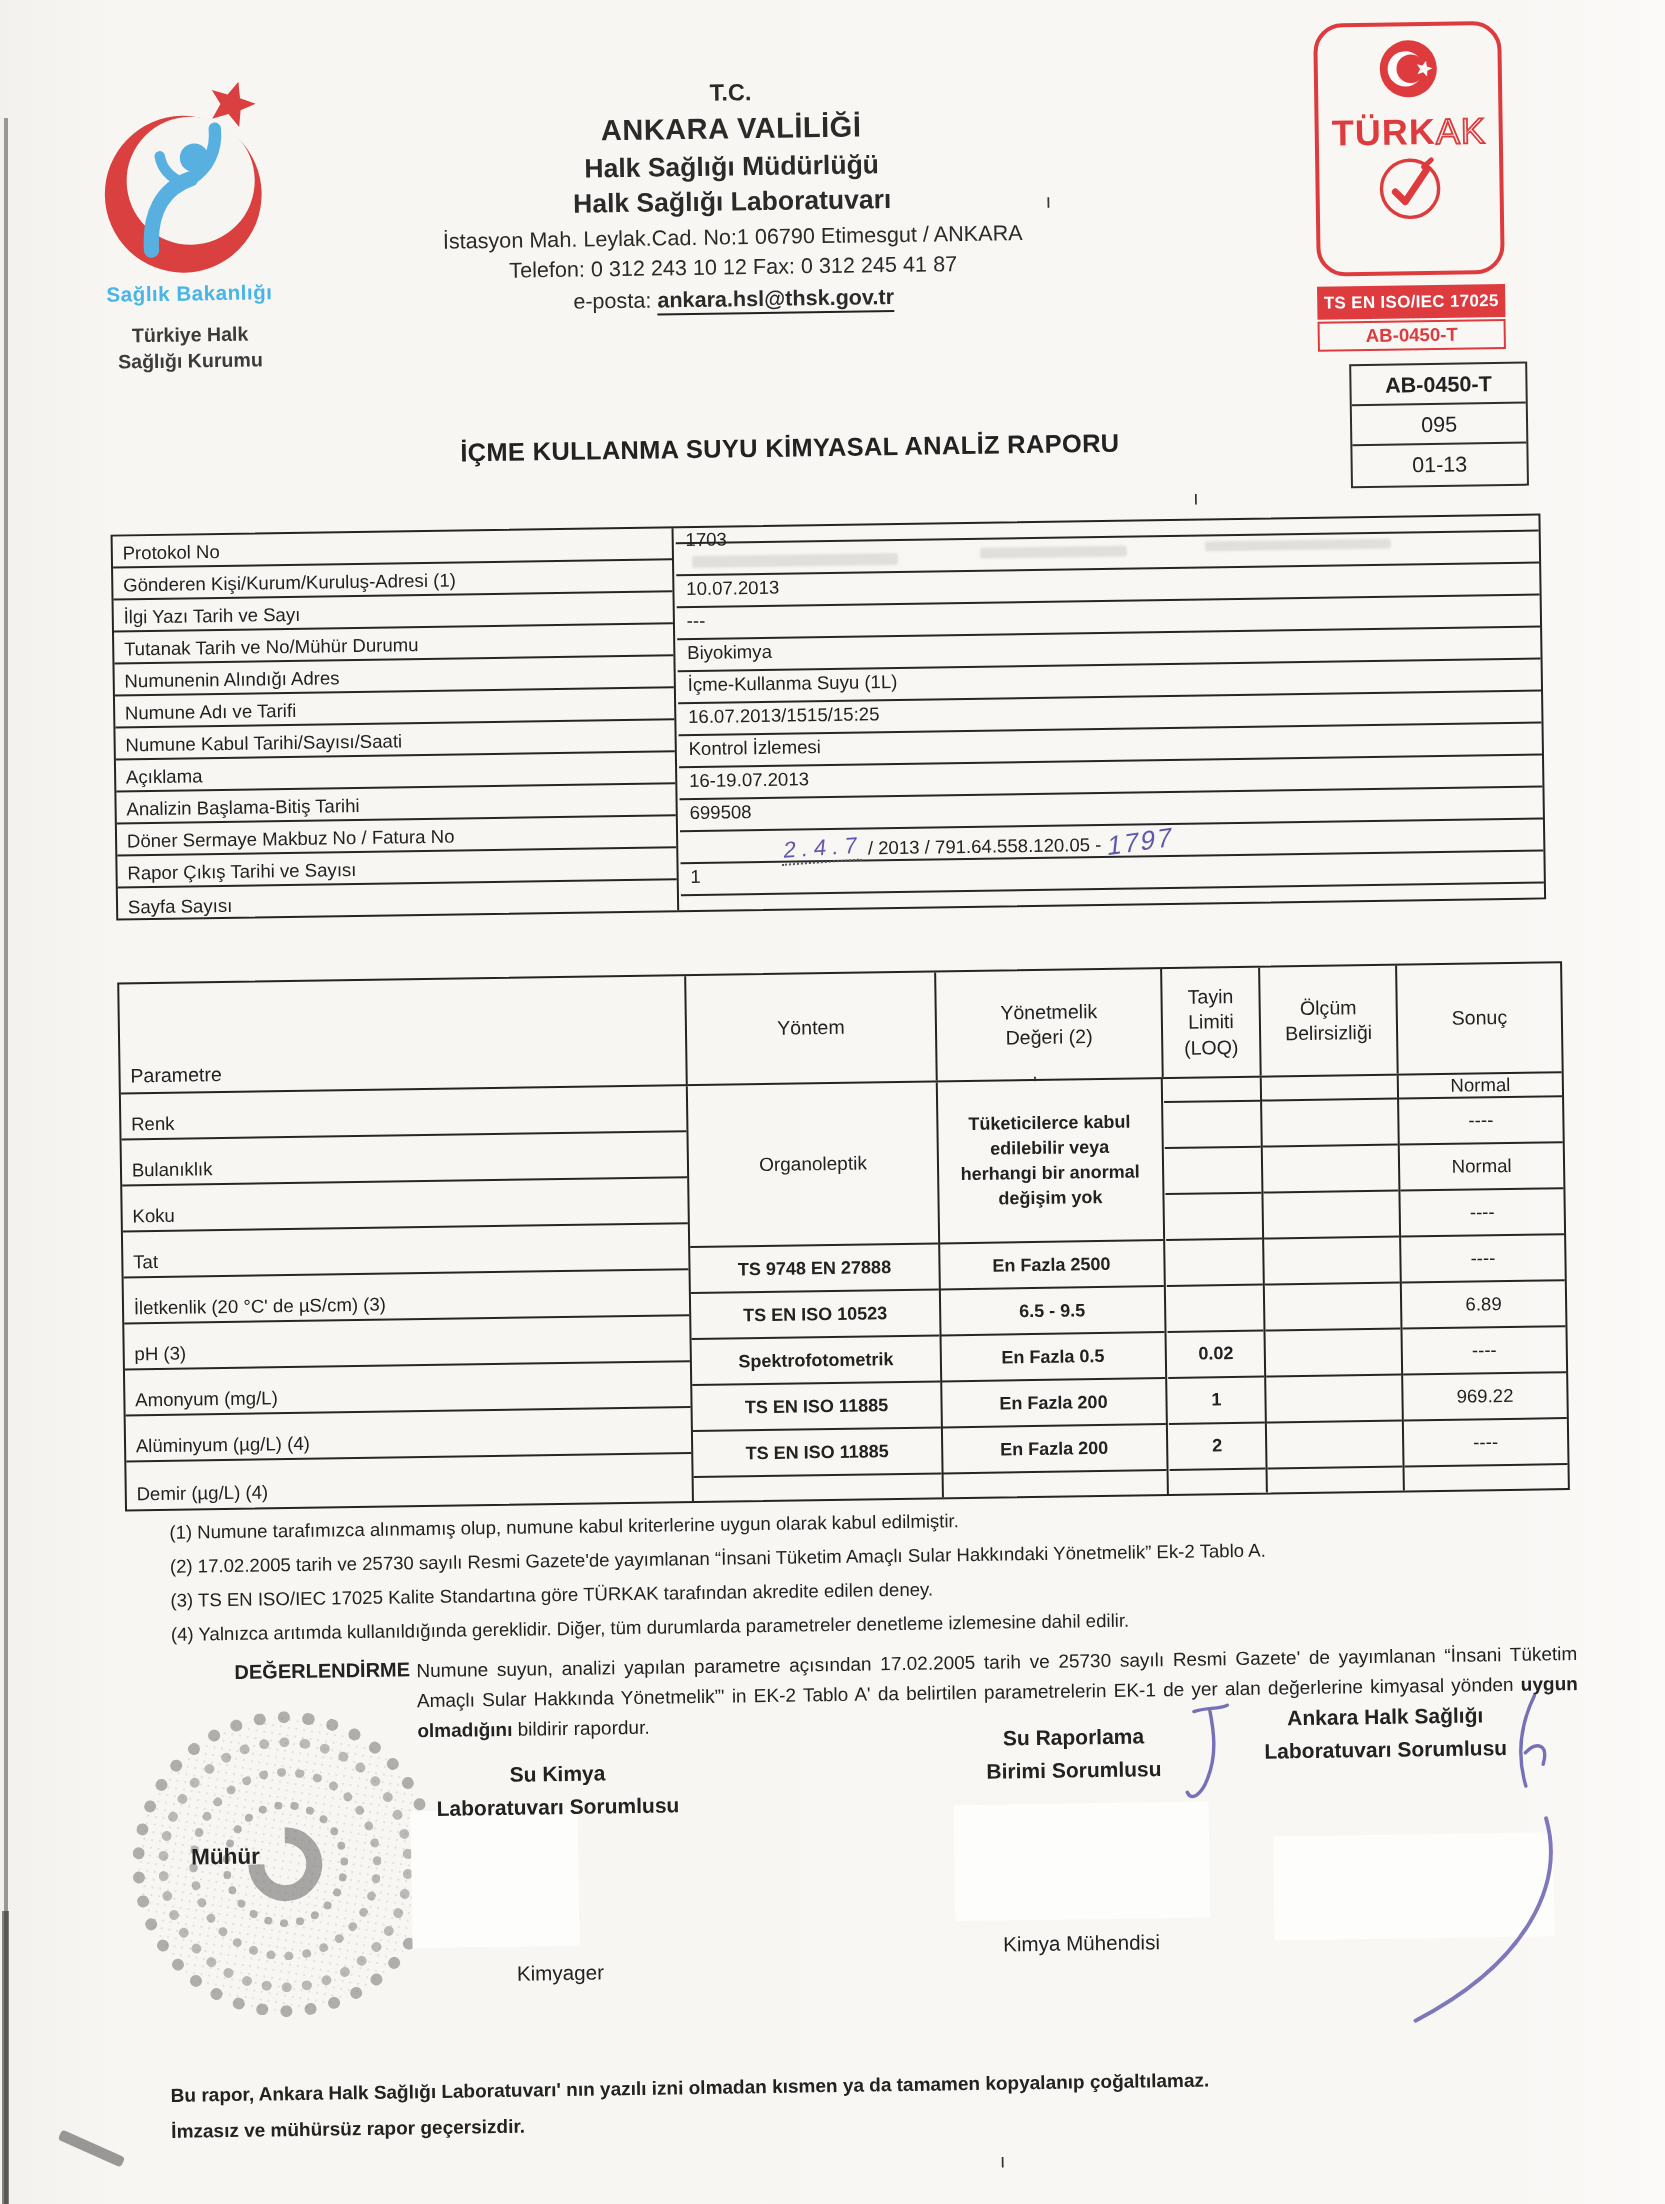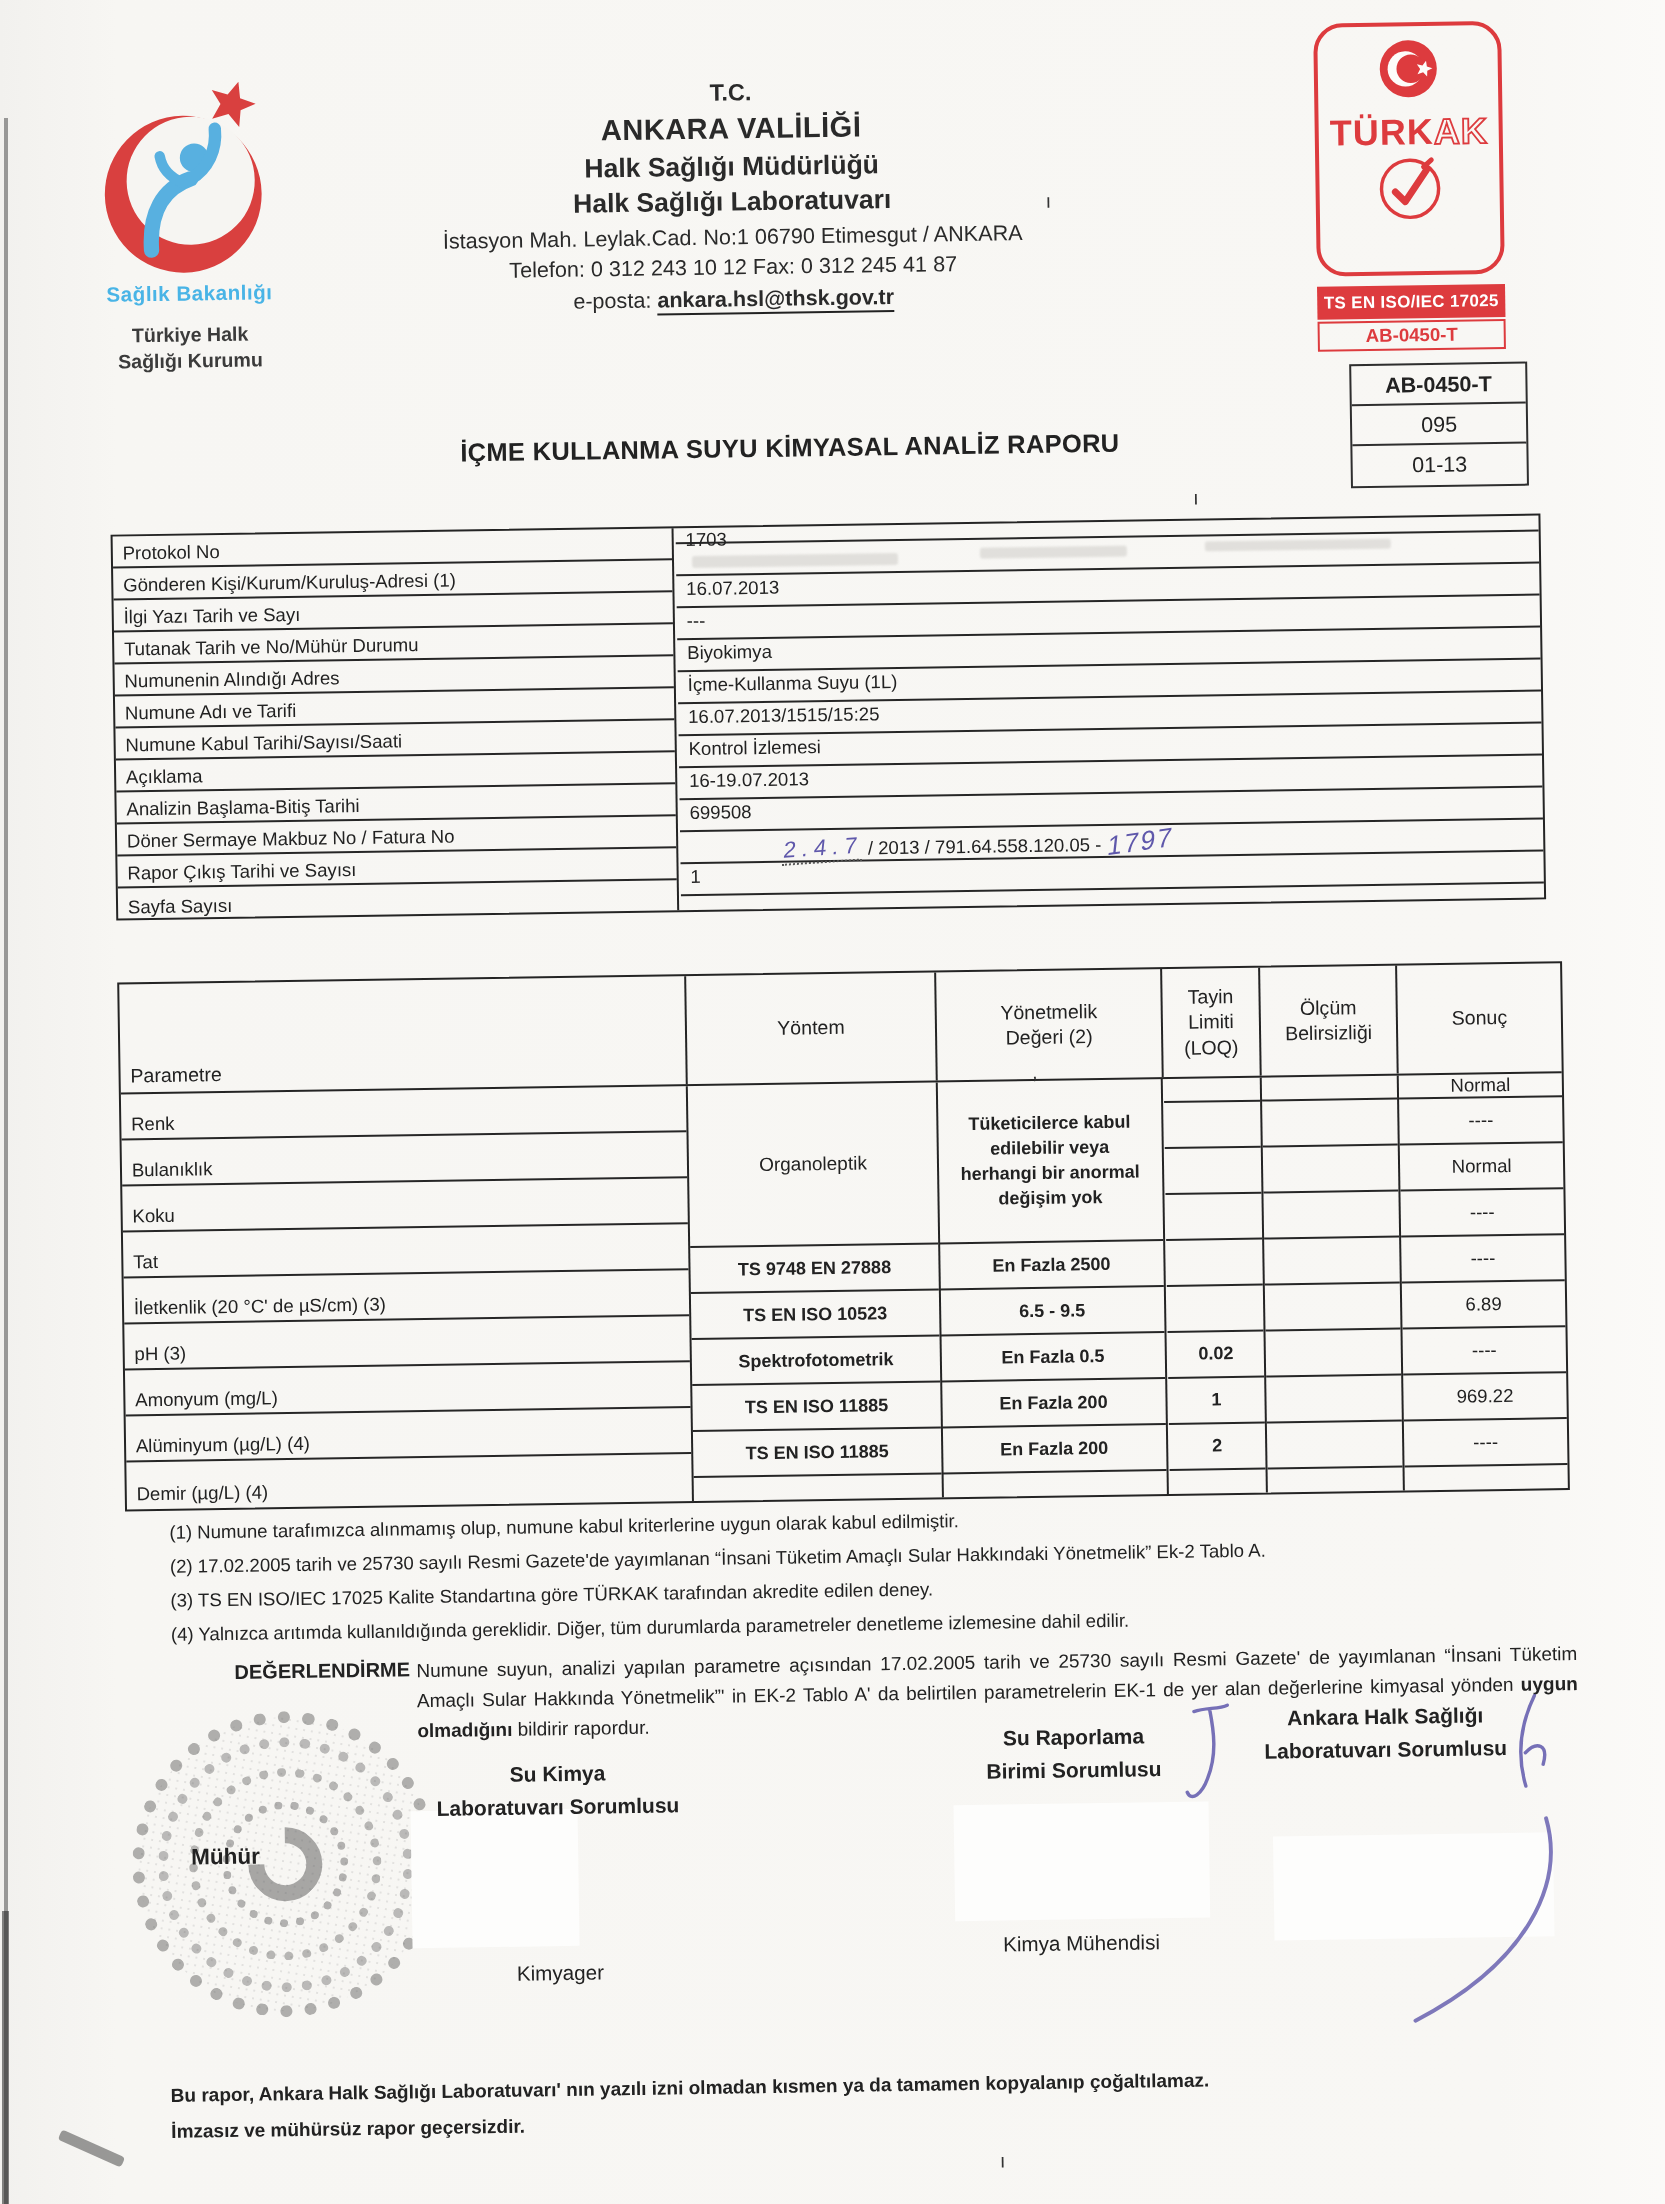--- a/index.html
+++ b/index.html
@@ -21,21 +21,21 @@
   .org-ad{font-size:21.6px;margin-top:7.8px;}
   .org-ph{font-size:21.6px;margin-top:3.9px;}
   .org-em{font-size:21.6px;margin-top:5.9px;}
   .org-em b{border-bottom:2.5px solid #222;padding-bottom:1px;}
 
   .turkak{left:1333px;top:39px;width:188px;}
   .tk-box{box-sizing:border-box;width:188px;height:253px;border:4.9px solid #dd3b3e;border-radius:29px;
           position:relative;text-align:center;}
   .tk-brand{margin-top:7.8px;font-size:36px;font-weight:bold;letter-spacing:1px;}
   .tk-red{color:#dd3b3e;}
-  .tk-outline{color:#f8f7f4;-webkit-text-stroke:1.8px #dd3b3e;font-weight:bold;}
+  .tk-outline{color:#f8f7f4;-webkit-text-stroke:1.8px #dd3b3e;font-weight:normal;}
   .tk-bar{box-sizing:border-box;width:188px;height:33px;background:#dd3b3e;color:#fff;
           font-weight:bold;font-size:17px;text-align:center;line-height:33px;margin-top:9.8px;letter-spacing:0.3px;}
   .tk-ab{box-sizing:border-box;width:188px;height:30px;border:2.5px solid #dd3b3e;color:#dd3b3e;
          font-weight:bold;font-size:18.6px;text-align:center;line-height:26.5px;margin-top:2px;}
 
   .acc-box{left:1364px;top:380px;width:174px;border:2.5px solid #2e2e2e;}
   .acc-row{box-sizing:border-box;height:40px;border-bottom:2.5px solid #2e2e2e;text-align:center;
            font-size:21.6px;line-height:40px;}
   .acc-row:last-child{border-bottom:none;}
   .acc-bold{font-weight:bold;}
@@ -184,21 +184,21 @@
     </div>
     <div class="it-values">
       <div class="itv" style="height:15.7px;"><span class="itv-t itv-t0">1703</span></div>
       <div class="itv" style="height:32px;">
         <div class="redact">
           <div class="smudge" style="left:5.9px;top:11.8px;width:206px;height:11.8px;"></div>
           <div class="smudge" style="left:294px;top:7.8px;width:147px;height:10.8px;"></div>
           <div class="smudge" style="left:519px;top:3.9px;width:186px;height:10.8px;"></div>
         </div>
       </div>
-      <div class="itv" style="height:32px;"><span class="itv-t">16.07.2013</span></div>
+      <div class="itv" style="height:32px;"><span class="itv-t">10.07.2013</span></div>
       <div class="itv" style="height:32px;"><span class="itv-t">---</span></div>
       <div class="itv" style="height:32px;"><span class="itv-t">Biyokimya</span></div>
       <div class="itv" style="height:32px;"><span class="itv-t">İçme-Kullanma Suyu (1L)</span></div>
       <div class="itv" style="height:32px;"><span class="itv-t">16.07.2013/1515/15:25</span></div>
       <div class="itv" style="height:32px;"><span class="itv-t">Kontrol İzlemesi</span></div>
       <div class="itv" style="height:32px;"><span class="itv-t">16-19.07.2013</span></div>
       <div class="itv" style="height:32px;"><span class="itv-t">699508</span></div>
       <div class="itv" style="height:32px;"><span class="hw hw-day">2.4.7</span> <span class="itv-t">/ 2013 / 791.64.558.120.05 -</span><span class="hw hw-no">1797</span></div>
       <div class="itv" style="height:32px;"><span class="itv-t">1</span></div>
       <div class="itv" style="height:16px;"></div>

